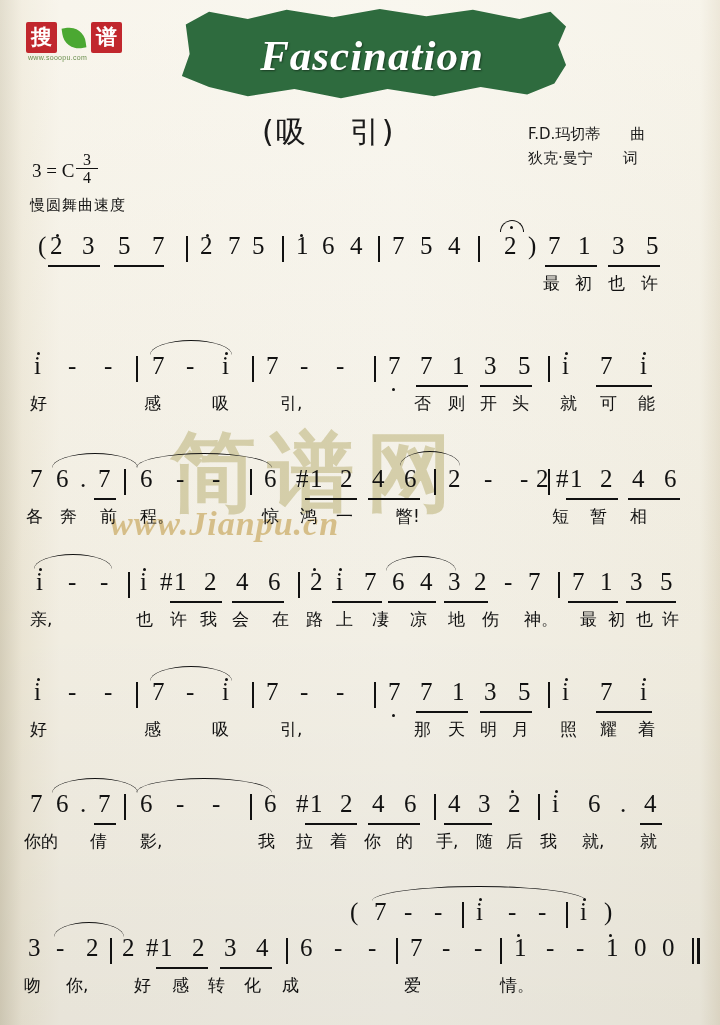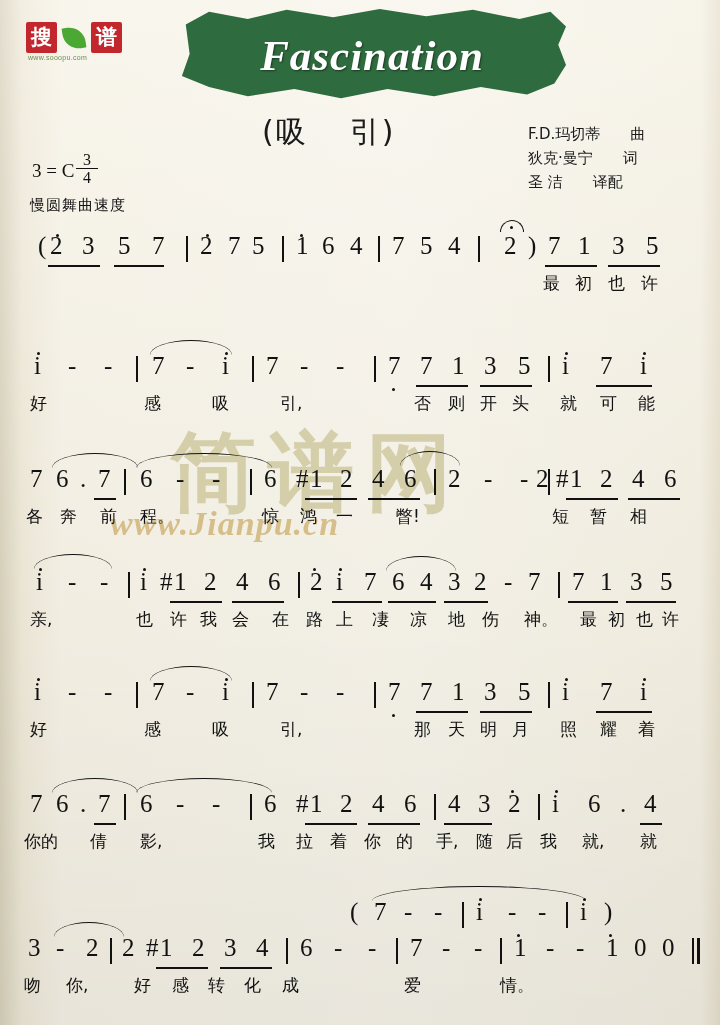--- a/index.html
+++ b/index.html
@@ -148,21 +148,20 @@
 <div class="banner"></div>
 <div class="banner-title">Fascination</div>
 
 <div class="subtitle">
   <span>(吸</span><span class="gap"></span><span>引)</span>
 </div>
 
 <div class="credits">
   <div><span>F.D.玛切蒂</span><span class="sp"></span><span>曲</span></div>
   <div><span>狄克·曼宁</span><span class="sp"></span><span>词</span></div>
-  <div><span>圣    洁</span><span class="sp"></span><span>译配</span></div>
 </div>
 
 <div class="keysig">3 = C</div>
 <div class="meter">
   <span class="num">3</span>
   <span class="den">4</span>
 </div>
 <div class="tempo">慢圆舞曲速度</div>
 
 <div class="wm">

